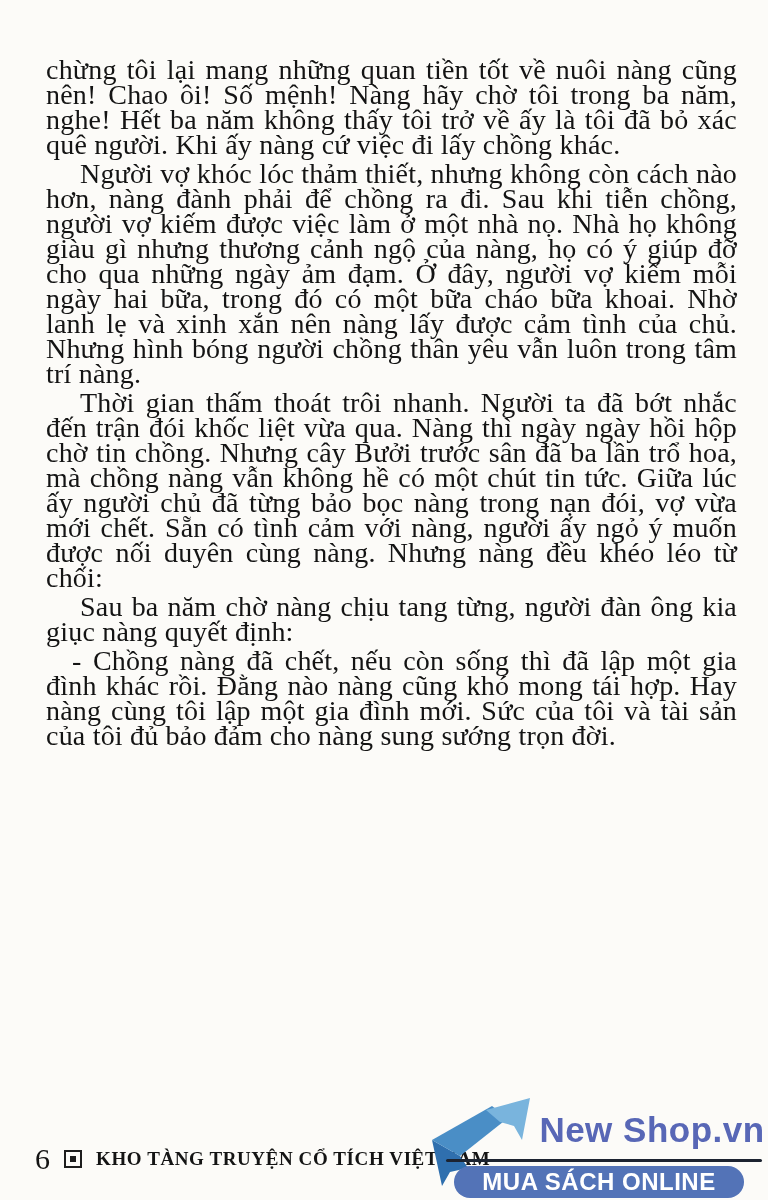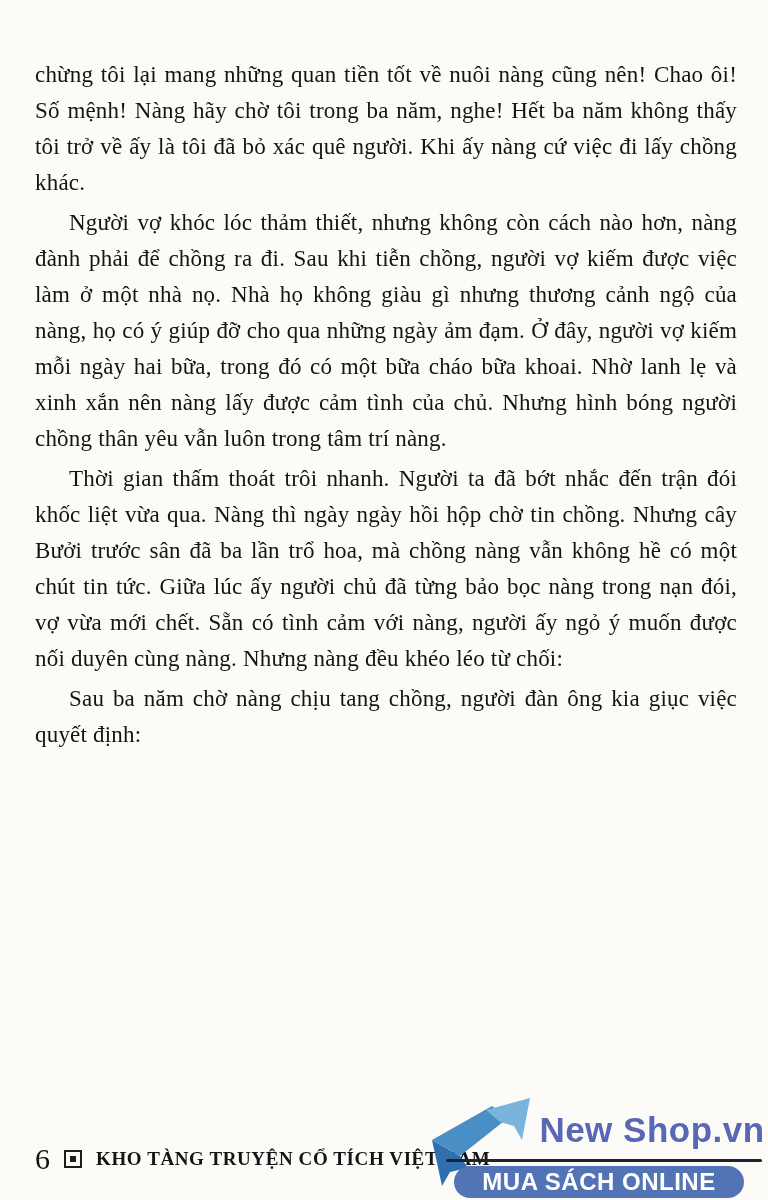--- a/index.html
+++ b/index.html
@@ -19,23 +19,23 @@
     position: absolute;
     inset: 0;
   }
   .text-block {
     position: absolute;
     left: 35px;
     top: 57px;
     width: 702px;
   }
   .text-block p {
-    margin: 0 0 4px 0;
-    font-size: 23px;
-    line-height: 36px;
+    margin: 0 0 4px 11px;
+    font-size: 28px;
+    line-height: 25px;
     text-align: justify;
     letter-spacing: 0.2px;
   }
   .text-block p.indent { text-indent: 34px; }
   .text-block p.dialog { text-indent: 26px; }
 
   
   .footer {
     position: absolute;
     left: 35px;
@@ -123,21 +123,22 @@
 </style>
 </head>
 <body>
 
 <div class="page">
 
   <div class="text-block">
     <p>chừng tôi lại mang những quan tiền tốt về nuôi nàng cũng nên! Chao ôi! Số mệnh! Nàng hãy chờ tôi trong ba năm, nghe! Hết ba năm không thấy tôi trở về ấy là tôi đã bỏ xác quê người. Khi ấy nàng cứ việc đi lấy chồng khác.</p>
     <p class="indent">Người vợ khóc lóc thảm thiết, nhưng không còn cách nào hơn, nàng đành phải để chồng ra đi. Sau khi tiễn chồng, người vợ kiếm được việc làm ở một nhà nọ. Nhà họ không giàu gì nhưng thương cảnh ngộ của nàng, họ có ý giúp đỡ cho qua những ngày ảm đạm. Ở đây, người vợ kiếm mỗi ngày hai bữa, trong đó có một bữa cháo bữa khoai. Nhờ lanh lẹ và xinh xắn nên nàng lấy được cảm tình của chủ. Nhưng hình bóng người chồng thân yêu vẫn luôn trong tâm trí nàng.</p>
     <p class="indent">Thời gian thấm thoát trôi nhanh. Người ta đã bớt nhắc đến trận đói khốc liệt vừa qua. Nàng thì ngày ngày hồi hộp chờ tin chồng. Nhưng cây Bưởi trước sân đã ba lần trổ hoa, mà chồng nàng vẫn không hề có một chút tin tức. Giữa lúc ấy người chủ đã từng bảo bọc nàng trong nạn đói, vợ vừa mới chết. Sẵn có tình cảm với nàng, người ấy ngỏ ý muốn được nối duyên cùng nàng. Nhưng nàng đều khéo léo từ chối:</p>
-    <p class="indent">Sau ba năm chờ nàng chịu tang chồng, người đàn ông kia giục việc quyết định:</p>
+    <p class="indent">Sau ba năm chờ nàng chịu tang từng, người đàn ông kia giục nàng quyết định:</p>
+    <p class="dialog">- Chồng nàng đã chết, nếu còn sống thì đã lập một gia đình khác rồi. Đằng nào nàng cũng khó mong tái hợp. Hay nàng cùng tôi lập một gia đình mới. Sức của tôi và tài sản của tôi đủ bảo đảm cho nàng sung sướng trọn đời.</p>
   </div>
 
   <div class="footer">
     <span class="page-number">6</span>
     <span class="section-marker">
         <span class="inner"></span>
       </span>
     <span class="book-title">KHO TÀNG TRUYỆN CỔ TÍCH VIỆT NAM</span>
   </div>
 

